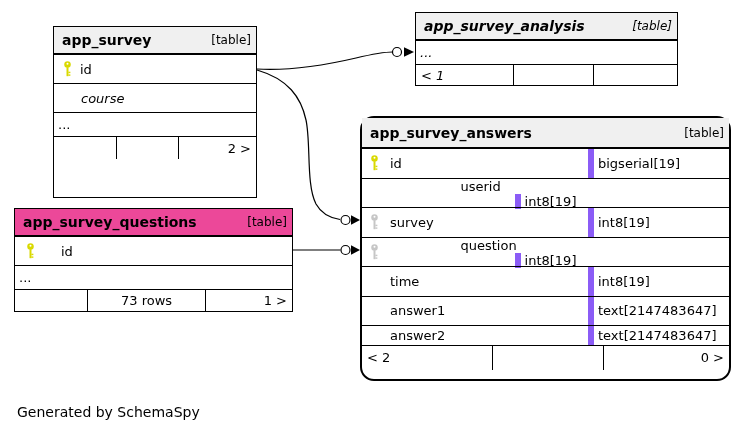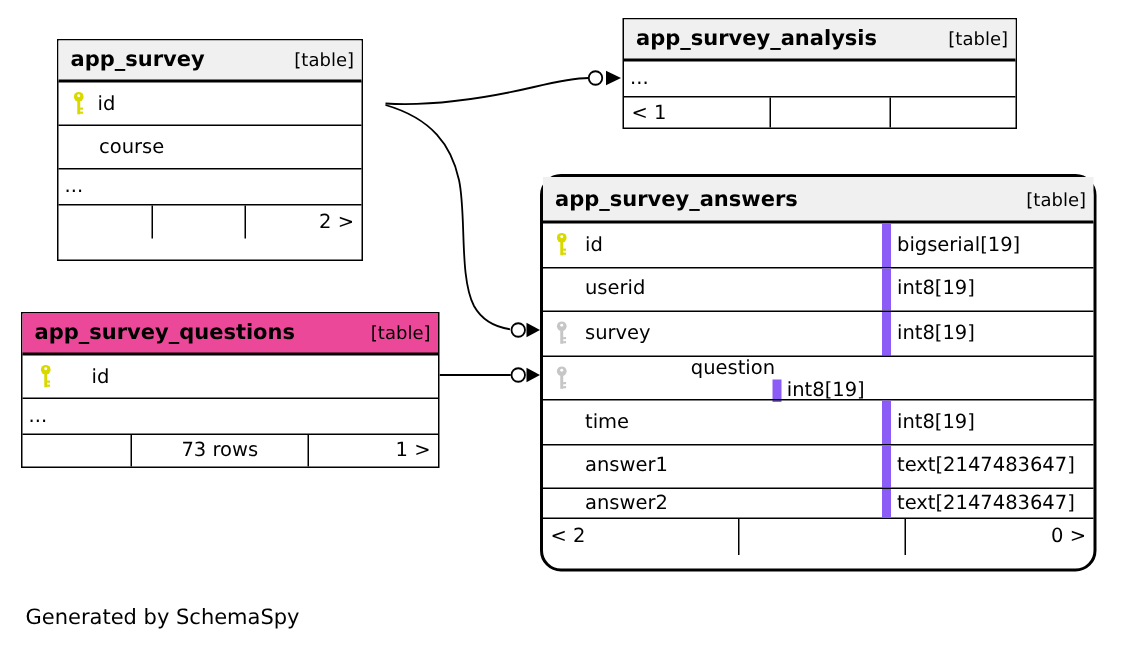--- a/index.html
+++ b/index.html
@@ -63,51 +63,51 @@
       <polygon points="351,215.2 360,220 351,224.8" fill="#000"></polygon>
     </g>
 
     <g>
       <path d="M 293 250 L 340.5 250" fill="none" stroke="#000" stroke-width="1.2"></path>
       <circle cx="345.5" cy="250" r="4.5" fill="#fff" stroke="#000" stroke-width="1.2"></circle>
       <polygon points="351,245.2 360,250 351,254.8" fill="#000"></polygon>
     </g>
   </svg>
 
-  <div class="tbl" style="left:38px;top:26px;width:204px;height:148px;">
+  <div class="tbl" style="left:53px;top:26px;width:204px;height:172px;">
     <div class="thead" style="height: 27px; background: rgb(240, 240, 240);">
       <span class="tname">app_survey</span>
       <span class="tbadge">[table]</span>
     </div>
     <div class="trow" style="height:29px;">
       <span class="keyic" style="left: 9px; color: rgb(217, 217, 0);">
         <svg width="9" height="17" viewBox="0 0 10 18">
             <circle cx="5" cy="4" r="3.6" fill="currentColor"></circle>
             <circle cx="5" cy="3.2" r="1.1" fill="#fff"></circle>
             <rect x="3.9" y="7" width="2.2" height="10" fill="currentColor"></rect>
             <rect x="6" y="12" width="2.2" height="1.6" fill="currentColor"></rect>
             <rect x="6" y="15" width="2.2" height="1.6" fill="currentColor"></rect>
           </svg>
       </span>
       <span class="cell-name" style="padding-left:26px;">id</span>
     </div>
     <div class="trow" style="height:29px;">
-      <span class="cell-name" style="padding-left:27px;">course</span>
+      <span class="cell-name" style="padding-left:27px;font-style:italic;">course</span>
     </div>
     <div class="trow" style="height:24px;">
       <span class="cell-name" style="padding-left:4px;">...</span>
     </div>
     <div class="tfoot" style="height:23px;">
       <span class="fcell l" style="width:62px;"></span>
       <span class="fcell c" style="width:62px;"></span>
       <span class="fcell r" style="flex:1;">2 &gt;</span>
     </div>
   </div>
 
-  <div class="tbl" style="left:415px;top:12px;width:263px;height:74px;">
+  <div class="tbl" style="left:415px;top:12px;width:263px;height:74px;font-style:italic;">
     <div class="thead" style="height: 27px; background: rgb(240, 240, 240);">
       <span class="tname">app_survey_analysis</span>
       <span class="tbadge">[table]</span>
     </div>
     <div class="trow" style="height:24px;">
       <span class="cell-name" style="padding-left:4px;">...</span>
     </div>
     <div class="tfoot" style="height:21px;">
       <span class="fcell l" style="width:97px;">&lt; 1</span>
       <span class="fcell c" style="width:80px;"></span>
@@ -155,21 +155,21 @@
             <circle cx="5" cy="4" r="3.6" fill="currentColor"></circle>
             <circle cx="5" cy="3.2" r="1.1" fill="#fff"></circle>
             <rect x="3.9" y="7" width="2.2" height="10" fill="currentColor"></rect>
             <rect x="6" y="12" width="2.2" height="1.6" fill="currentColor"></rect>
             <rect x="6" y="15" width="2.2" height="1.6" fill="currentColor"></rect>
           </svg>
       </span>
       <span class="cell-type">bigserial[19]</span>
     </div>
 
-    <div class="trow" style="height:29.5px;">
+    <div class="trow" style="height:29.5px;flex-direction:column;">
       <span class="cell-name" style="width:226px;padding-left:28px;">userid</span>
       <span class="cell-type">int8[19]</span>
     </div>
 
     <div class="trow" style="height:29.5px;">
       <span class="cell-name" style="width:226px;padding-left:28px;">survey</span>
       <span class="keyic" style="left: 8px; color: rgb(198, 198, 198);">
         <svg width="9" height="17" viewBox="0 0 10 18">
             <circle cx="5" cy="4" r="3.6" fill="currentColor"></circle>
             <circle cx="5" cy="3.2" r="1.1" fill="#fff"></circle>

